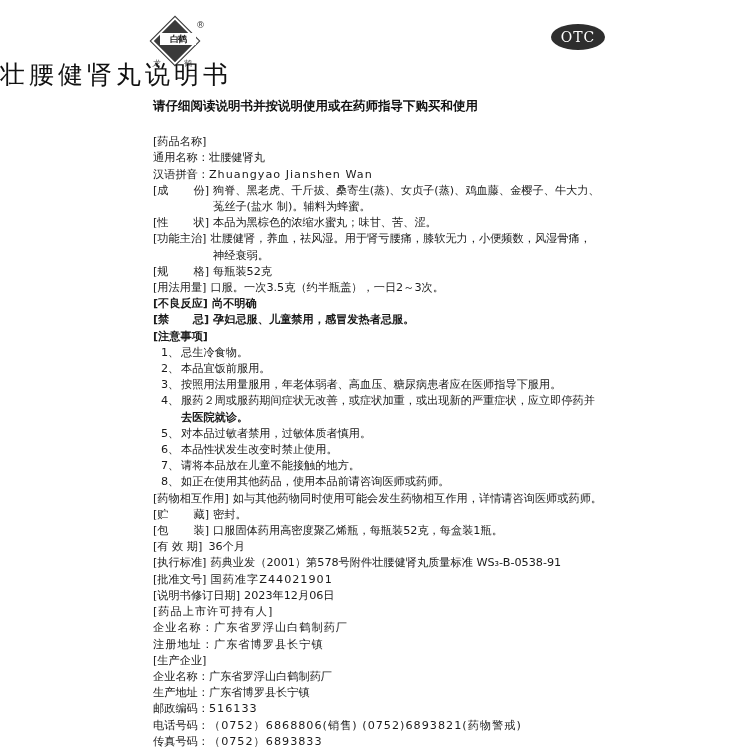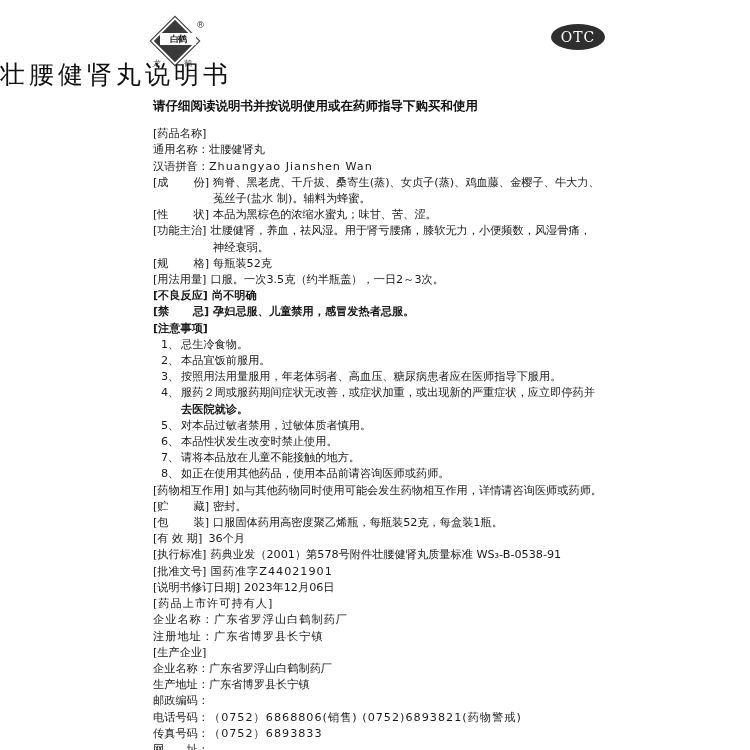--- a/index.html
+++ b/index.html
@@ -19,21 +19,21 @@
   .logo .sub-r { position: absolute; left: 32px; top: 38px; font-size: 8px; color: #555; }
 
   .otc { position: absolute; left: 551px; top: 24px; width: 54px; height: 26px; border-radius: 50%;
          background: #2e2e2e; color: #ffffff; font-family: "DejaVu Serif", serif; font-size: 14px;
          line-height: 26px; text-align: center; letter-spacing: 1px; }
 
   .title { position: absolute; left: 0; width: 750px; top: 58px; text-align: left;
            font-size: 25px; letter-spacing: 4px; color: #111; font-weight: normal; }
 
   .content { position: absolute; left: 153px; top: 98px; width: 460px; font-size: 11.2px; line-height: 16.2px; }
-  .warning-banner { font-weight: bold; font-size: 12.5px; margin-bottom: 12px; color: #111; }
+  .warning-banner { font-weight: bold; font-size: 12.5px; margin-bottom: 20px; color: #111; }
   .row { display: flex; white-space: nowrap; }
   .row .lbl { flex: 0 0 auto; }
   .row .val { flex: 1 1 auto; white-space: normal; }
   .bold { font-weight: bold; }
   .bracket-lbl { display: inline-flex; justify-content: space-between; width: 56px; margin-right: 4px; }
   .note { padding-left: 8px; font-weight: normal; }
   .note .num { display: inline-block; width: 20px; }
   .note-cont { padding-left: 28px; font-weight: bold; }
   .val-indent { padding-left: 60px; }
   .spaced { letter-spacing: 1px; }
@@ -185,20 +185,21 @@
     <div class="row">
       <span class="lbl">企业名称：</span>
       <span class="val">广东省罗浮山白鹤制药厂</span>
     </div>
     <div class="row">
       <span class="lbl">生产地址：</span>
       <span class="val">广东省博罗县长宁镇</span>
     </div>
     <div class="row">
       <span class="lbl">邮政编码：</span>
+      <span class="val spaced">516133</span>
     </div>
     <div class="row">
       <span class="lbl">电话号码：</span>
       <span class="val spaced" style="white-space:nowrap">（0752）6868806(销售)  (0752)6893821(药物警戒)</span>
     </div>
     <div class="row">
       <span class="lbl">传真号码：</span>
       <span class="val spaced">（0752）6893833</span>
     </div>
     <div class="row">

